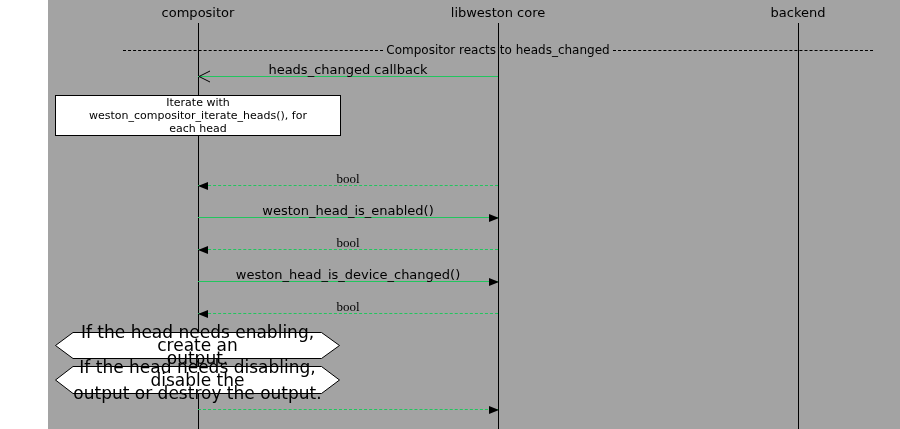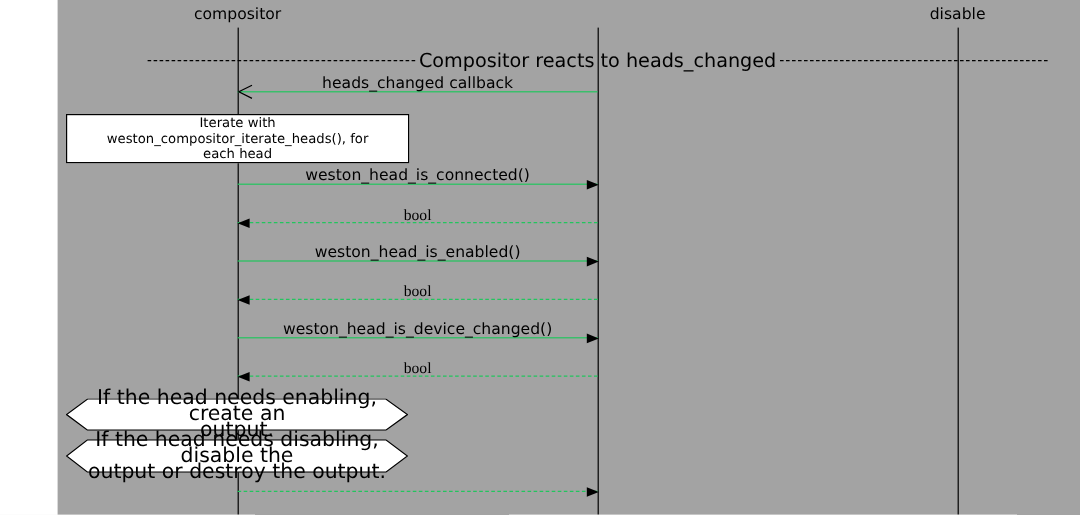--- a/index.html
+++ b/index.html
@@ -39,21 +39,22 @@
 
   
   .divider {
     position: absolute;
     left: 75px;
     top: 43px;
     width: 750px;
     height: 15px;
     display: flex;
     align-items: center;
-    font-size: 16px;
+    font-size: 12px;
+    justify-content: flex-end;
   }
   .divider .seg {
     flex: 1;
     height: 0;
     border-top: 1px dashed #000000;
   }
   .divider .dtext {
     padding: 0 3px;
     white-space: nowrap;
     line-height: 15px;
@@ -144,43 +145,40 @@
     line-height: 13px;
     white-space: pre-line;
   }
 </style>
 </head>
 <body>
 
 <div class="canvas">
 
   <div class="plabel" style="left:50px">compositor</div>
-  <div class="plabel" style="left:650px">disable</div>
+  <div class="plabel" style="left:350px">libweston core</div>
+  <div class="plabel" style="left:650px">backend</div>
 
   <div class="lifeline" style="left:150px"></div>
   <div class="lifeline" style="left:450px"></div>
   <div class="lifeline" style="left:750px"></div>
 
   <div class="divider">
     <div class="seg"></div>
     <div class="dtext">Compositor reacts to heads_changed</div>
     <div class="seg"></div>
   </div>
 
   <div class="msg" style="top:62px">
     <div class="msg-label">heads_changed callback</div>
     <svg class="arrow-open-left" width="13" height="13">
       <path d="M12 1 L1 6.5 L12 12" fill="none" stroke="#000000" stroke-width="1"></path>
     </svg>
   </div>
 
-  <div class="msg" style="top:139px">
-    <div class="msg-label">weston_head_is_connected()</div>
-    <div class="arrow-right"></div>
-  </div>
 
   <div class="msg dotted" style="top:171px">
     <div class="msg-label">bool</div>
     <div class="arrow-left"></div>
   </div>
 
   <div class="msg" style="top:203px">
     <div class="msg-label">weston_head_is_enabled()</div>
     <div class="arrow-right"></div>
   </div>

